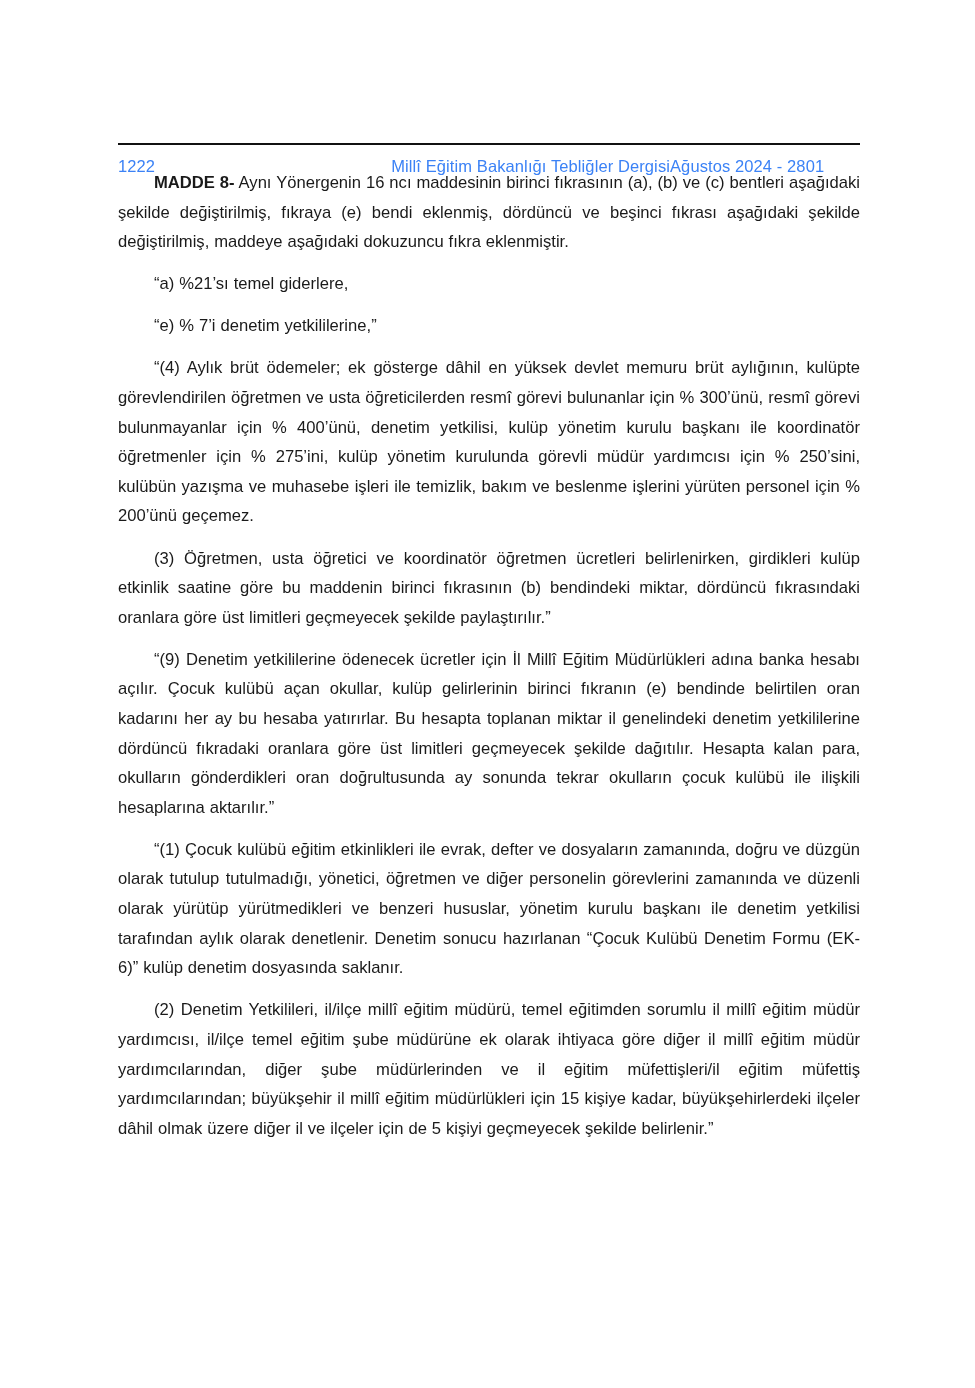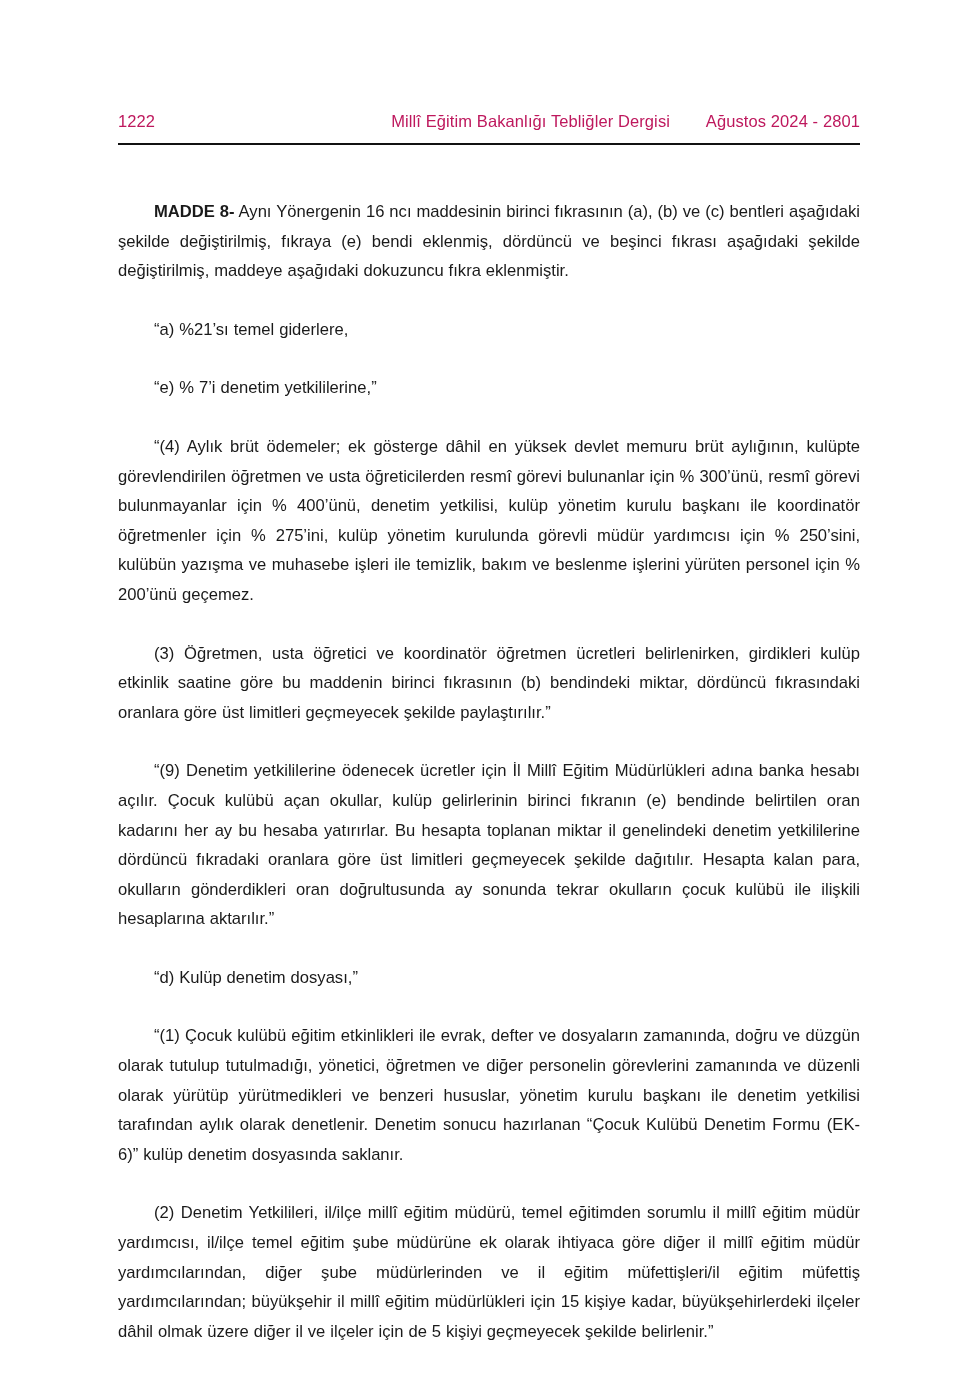--- a/index.html
+++ b/index.html
@@ -21,37 +21,37 @@
 
   
   .page-header {
     position: absolute;
     left: 118px;
     top: 112px;
     width: 742px;
     display: flex;
     align-items: baseline;
     font-size: 16.5px;
-    color: #be185d;
+    color: #3b82f6;
     letter-spacing: 0.1px;
   }
   .page-header .folio {
     width: 150px;
     text-align: left;
     white-space: nowrap;
   }
   .page-header .center-title {
     flex: 1 1 auto;
     text-align: right;
     white-space: nowrap;
   }
   .page-header .issue {
     width: 190px;
-    text-align: right;
     white-space: nowrap;
+    margin-top: 45px;
   }
   .header-rule {
     position: absolute;
     left: 118px;
     top: 143px;
     width: 742px;
     height: 2px;
     background: #111111;
   }
 
@@ -69,21 +69,20 @@
     text-justify: inter-word;
     margin: 0 0 12.5px 0;
     hyphens: manual;
     word-spacing: 0.02em;
   }
   .para.indent {
     text-indent: 36px;
   }
   .para.last-line-normal {
     text-align-last: left;
-    margin-top: 29px;
   }
   .para b, .article-no {
     font-weight: bold;
   }
 </style>
 </head>
 <body>
 
 <div class="page">
 
@@ -104,21 +103,20 @@
 
     <p class="para indent last-line-normal">“e) % 7’i denetim yetkililerine,”</p>
 
     <p class="para indent last-line-normal">“(4) Aylık brüt ödemeler; ek gösterge dâhil en yüksek devlet memuru brüt aylığının, kulüpte görevlendirilen öğretmen ve usta öğreticilerden resmî görevi bulunanlar için % 300’ünü, resmî görevi bulunmayanlar için % 400’ünü, denetim yetkilisi, kulüp yönetim kurulu başkanı ile koordinatör öğretmenler için % 275’ini, kulüp yönetim kurulunda görevli müdür yardımcısı için % 250’sini, kulübün yazışma ve muhasebe işleri ile temizlik, bakım ve beslenme işlerini yürüten personel için % 200’ünü geçemez.</p>
 
     <p class="para indent last-line-normal">(3) Öğretmen, usta öğretici ve koordinatör öğretmen ücretleri belirlenirken, girdikleri kulüp etkinlik saatine göre bu maddenin birinci fıkrasının (b) bendindeki miktar, dördüncü fıkrasındaki oranlara göre üst limitleri geçmeyecek şekilde paylaştırılır.”</p>
 
     <p class="para indent last-line-normal">“(9) Denetim yetkililerine ödenecek ücretler için İl Millî Eğitim Müdürlükleri adına banka hesabı açılır. Çocuk kulübü açan okullar, kulüp gelirlerinin birinci fıkranın (e) bendinde belirtilen oran kadarını her ay bu hesaba yatırırlar. Bu hesapta toplanan miktar il genelindeki denetim yetkililerine dördüncü fıkradaki oranlara göre üst limitleri geçmeyecek şekilde dağıtılır. Hesapta kalan para, okulların gönderdikleri oran doğrultusunda ay sonunda tekrar okulların çocuk kulübü ile ilişkili hesaplarına aktarılır.”</p>
 
 
-    <p class="para indent last-line-normal">“d) Kulüp denetim dosyası,”</p>
 
 
     <p class="para indent last-line-normal">“(1) Çocuk kulübü eğitim etkinlikleri ile evrak, defter ve dosyaların zamanında, doğru ve düzgün olarak tutulup tutulmadığı, yönetici, öğretmen ve diğer personelin görevlerini zamanında ve düzenli olarak yürütüp yürütmedikleri ve benzeri hususlar, yönetim kurulu başkanı ile denetim yetkilisi tarafından aylık olarak denetlenir. Denetim sonucu hazırlanan “Çocuk Kulübü Denetim Formu (EK-6)” kulüp denetim dosyasında saklanır.</p>
 
     <p class="para indent last-line-normal">(2) Denetim Yetkilileri, il/ilçe millî eğitim müdürü, temel eğitimden sorumlu il millî eğitim müdür yardımcısı, il/ilçe temel eğitim şube müdürüne ek olarak ihtiyaca göre diğer il millî eğitim müdür yardımcılarından, diğer şube müdürlerinden ve il eğitim müfettişleri/il eğitim müfettiş yardımcılarından; büyükşehir il millî eğitim müdürlükleri için 15 kişiye kadar, büyükşehirlerdeki ilçeler dâhil olmak üzere diğer il ve ilçeler için de 5 kişiyi geçmeyecek şekilde belirlenir.”</p>
 
   </div>
 </div>
 
 </body></html>

